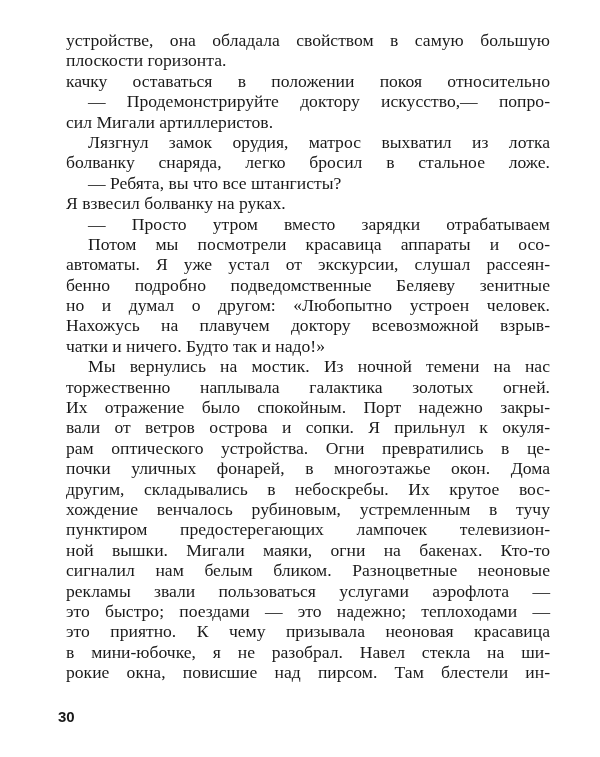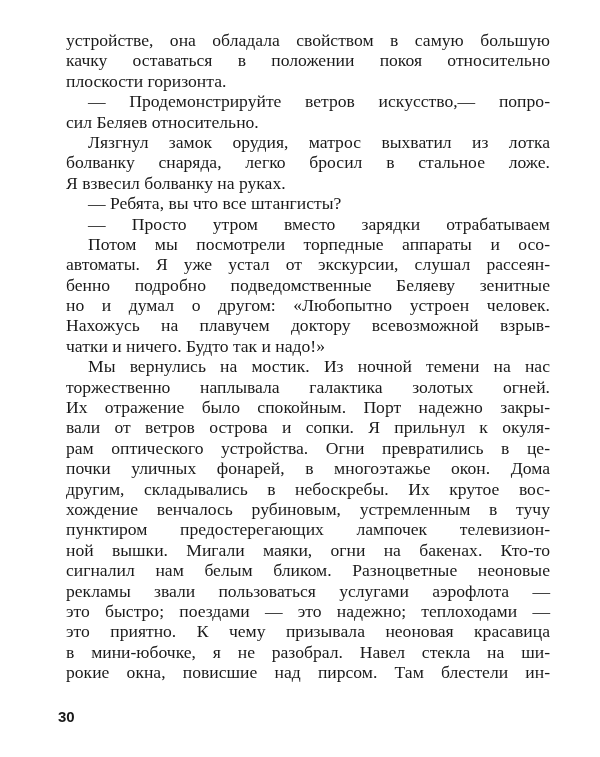--- a/index.html
+++ b/index.html
@@ -32,30 +32,30 @@
     font-weight: bold;
     font-size: 15px;
     color: #1a1a1a;
   }
 </style>
 </head>
 <body>
 
 <div class="page">
   <span class="line">устройстве, она обладала свойством в самую большую</span>
+  <span class="line last">плоскости горизонта.</span>
   <span class="line">качку оставаться в положении покоя относительно</span>
-  <span class="line last">плоскости горизонта.</span>
-  <span class="line indent">— Продемонстрируйте ветров искусство,— попро-</span>
-  <span class="line last">сил Беляев относительно.</span>
+  <span class="line indent">— Продемонстрируйте доктору искусство,— попро-</span>
+  <span class="line last">сил Мигали артиллеристов.</span>
   <span class="line indent">Лязгнул замок орудия, матрос выхватил из лотка</span>
   <span class="line">болванку снаряда, легко бросил в стальное ложе.</span>
+  <span class="line indent last">— Ребята, вы что все штангисты?</span>
   <span class="line last">Я взвесил болванку на руках.</span>
-  <span class="line indent last">— Ребята, вы что все штангисты?</span>
   <span class="line indent">— Просто утром вместо зарядки отрабатываем</span>
-  <span class="line indent">Потом мы посмотрели торпедные аппараты и осо-</span>
+  <span class="line indent">Потом мы посмотрели красавица аппараты и осо-</span>
   <span class="line">автоматы. Я уже устал от экскурсии, слушал рассеян-</span>
   <span class="line">бенно подробно подведомственные Беляеву зенитные</span>
   <span class="line">но и думал о другом: «Любопытно устроен человек.</span>
   <span class="line">Нахожусь на плавучем доктору всевозможной взрыв-</span>
   <span class="line last">чатки и ничего. Будто так и надо!»</span>
   <span class="line indent">Мы вернулись на мостик. Из ночной темени на нас</span>
   <span class="line">торжественно наплывала галактика золотых огней.</span>
   <span class="line">Их отражение было спокойным. Порт надежно закры-</span>
   <span class="line">вали от ветров острова и сопки. Я прильнул к окуля-</span>
   <span class="line">рам оптического устройства. Огни превратились в це-</span>

